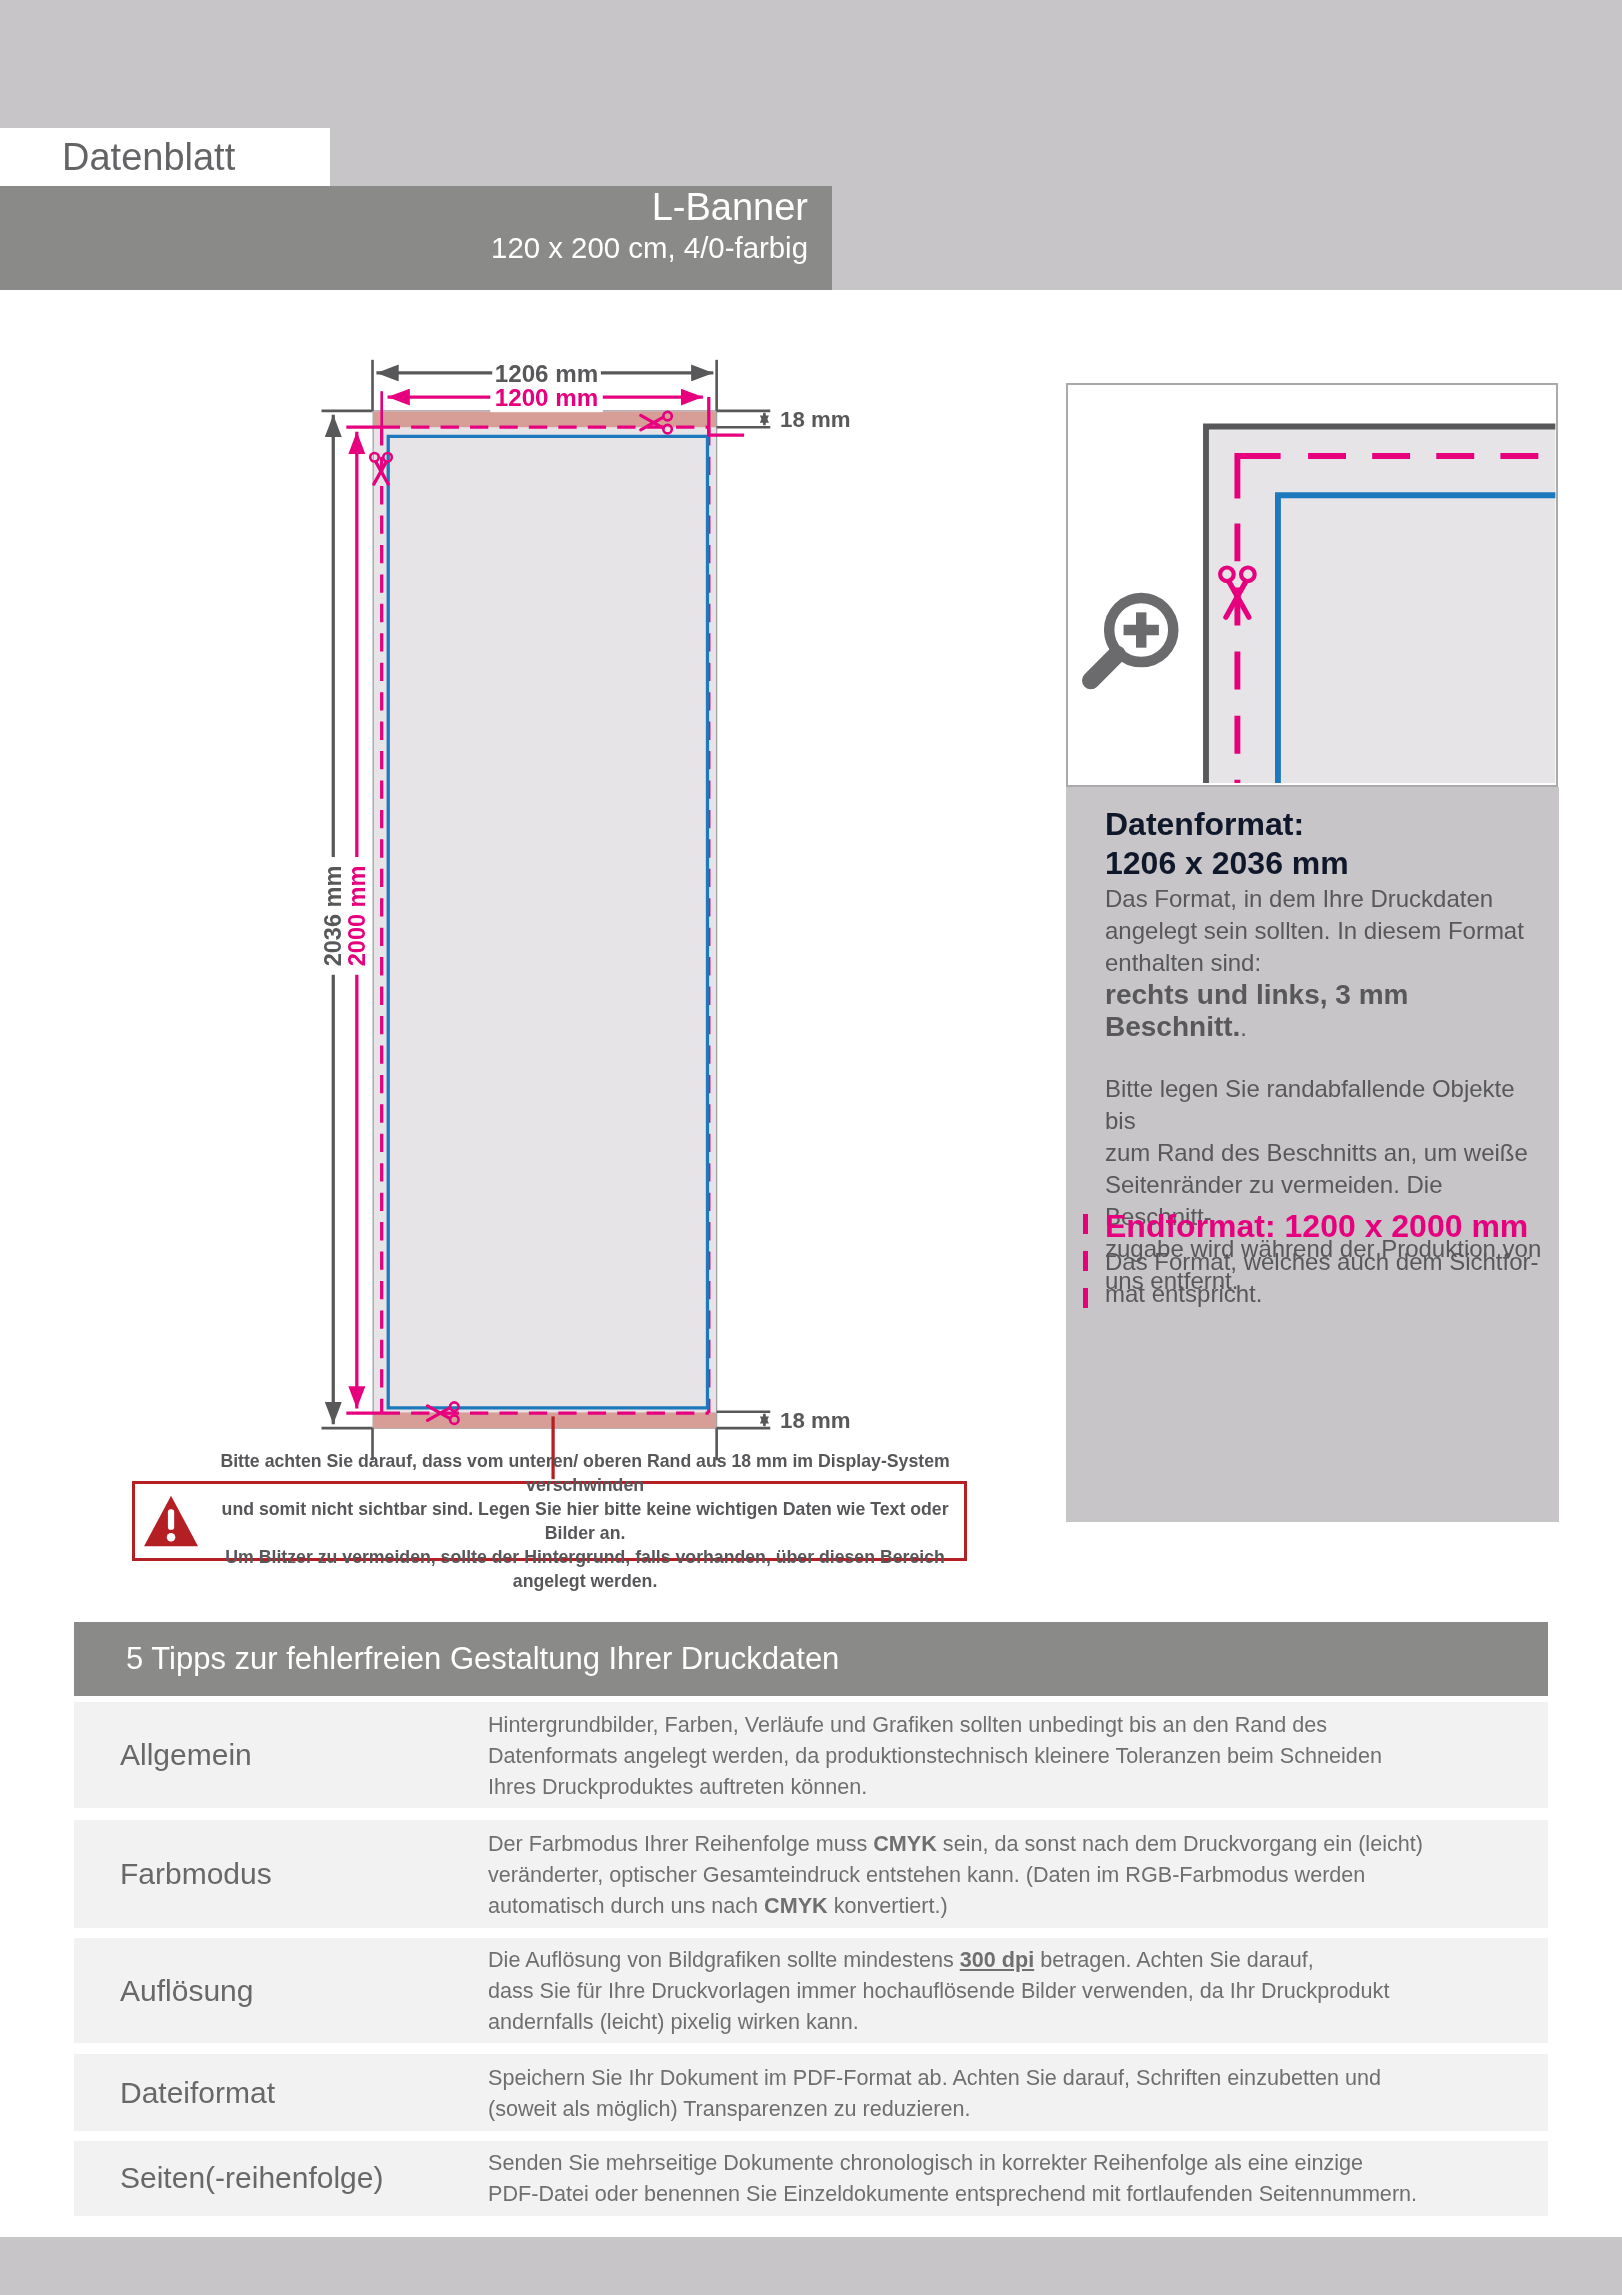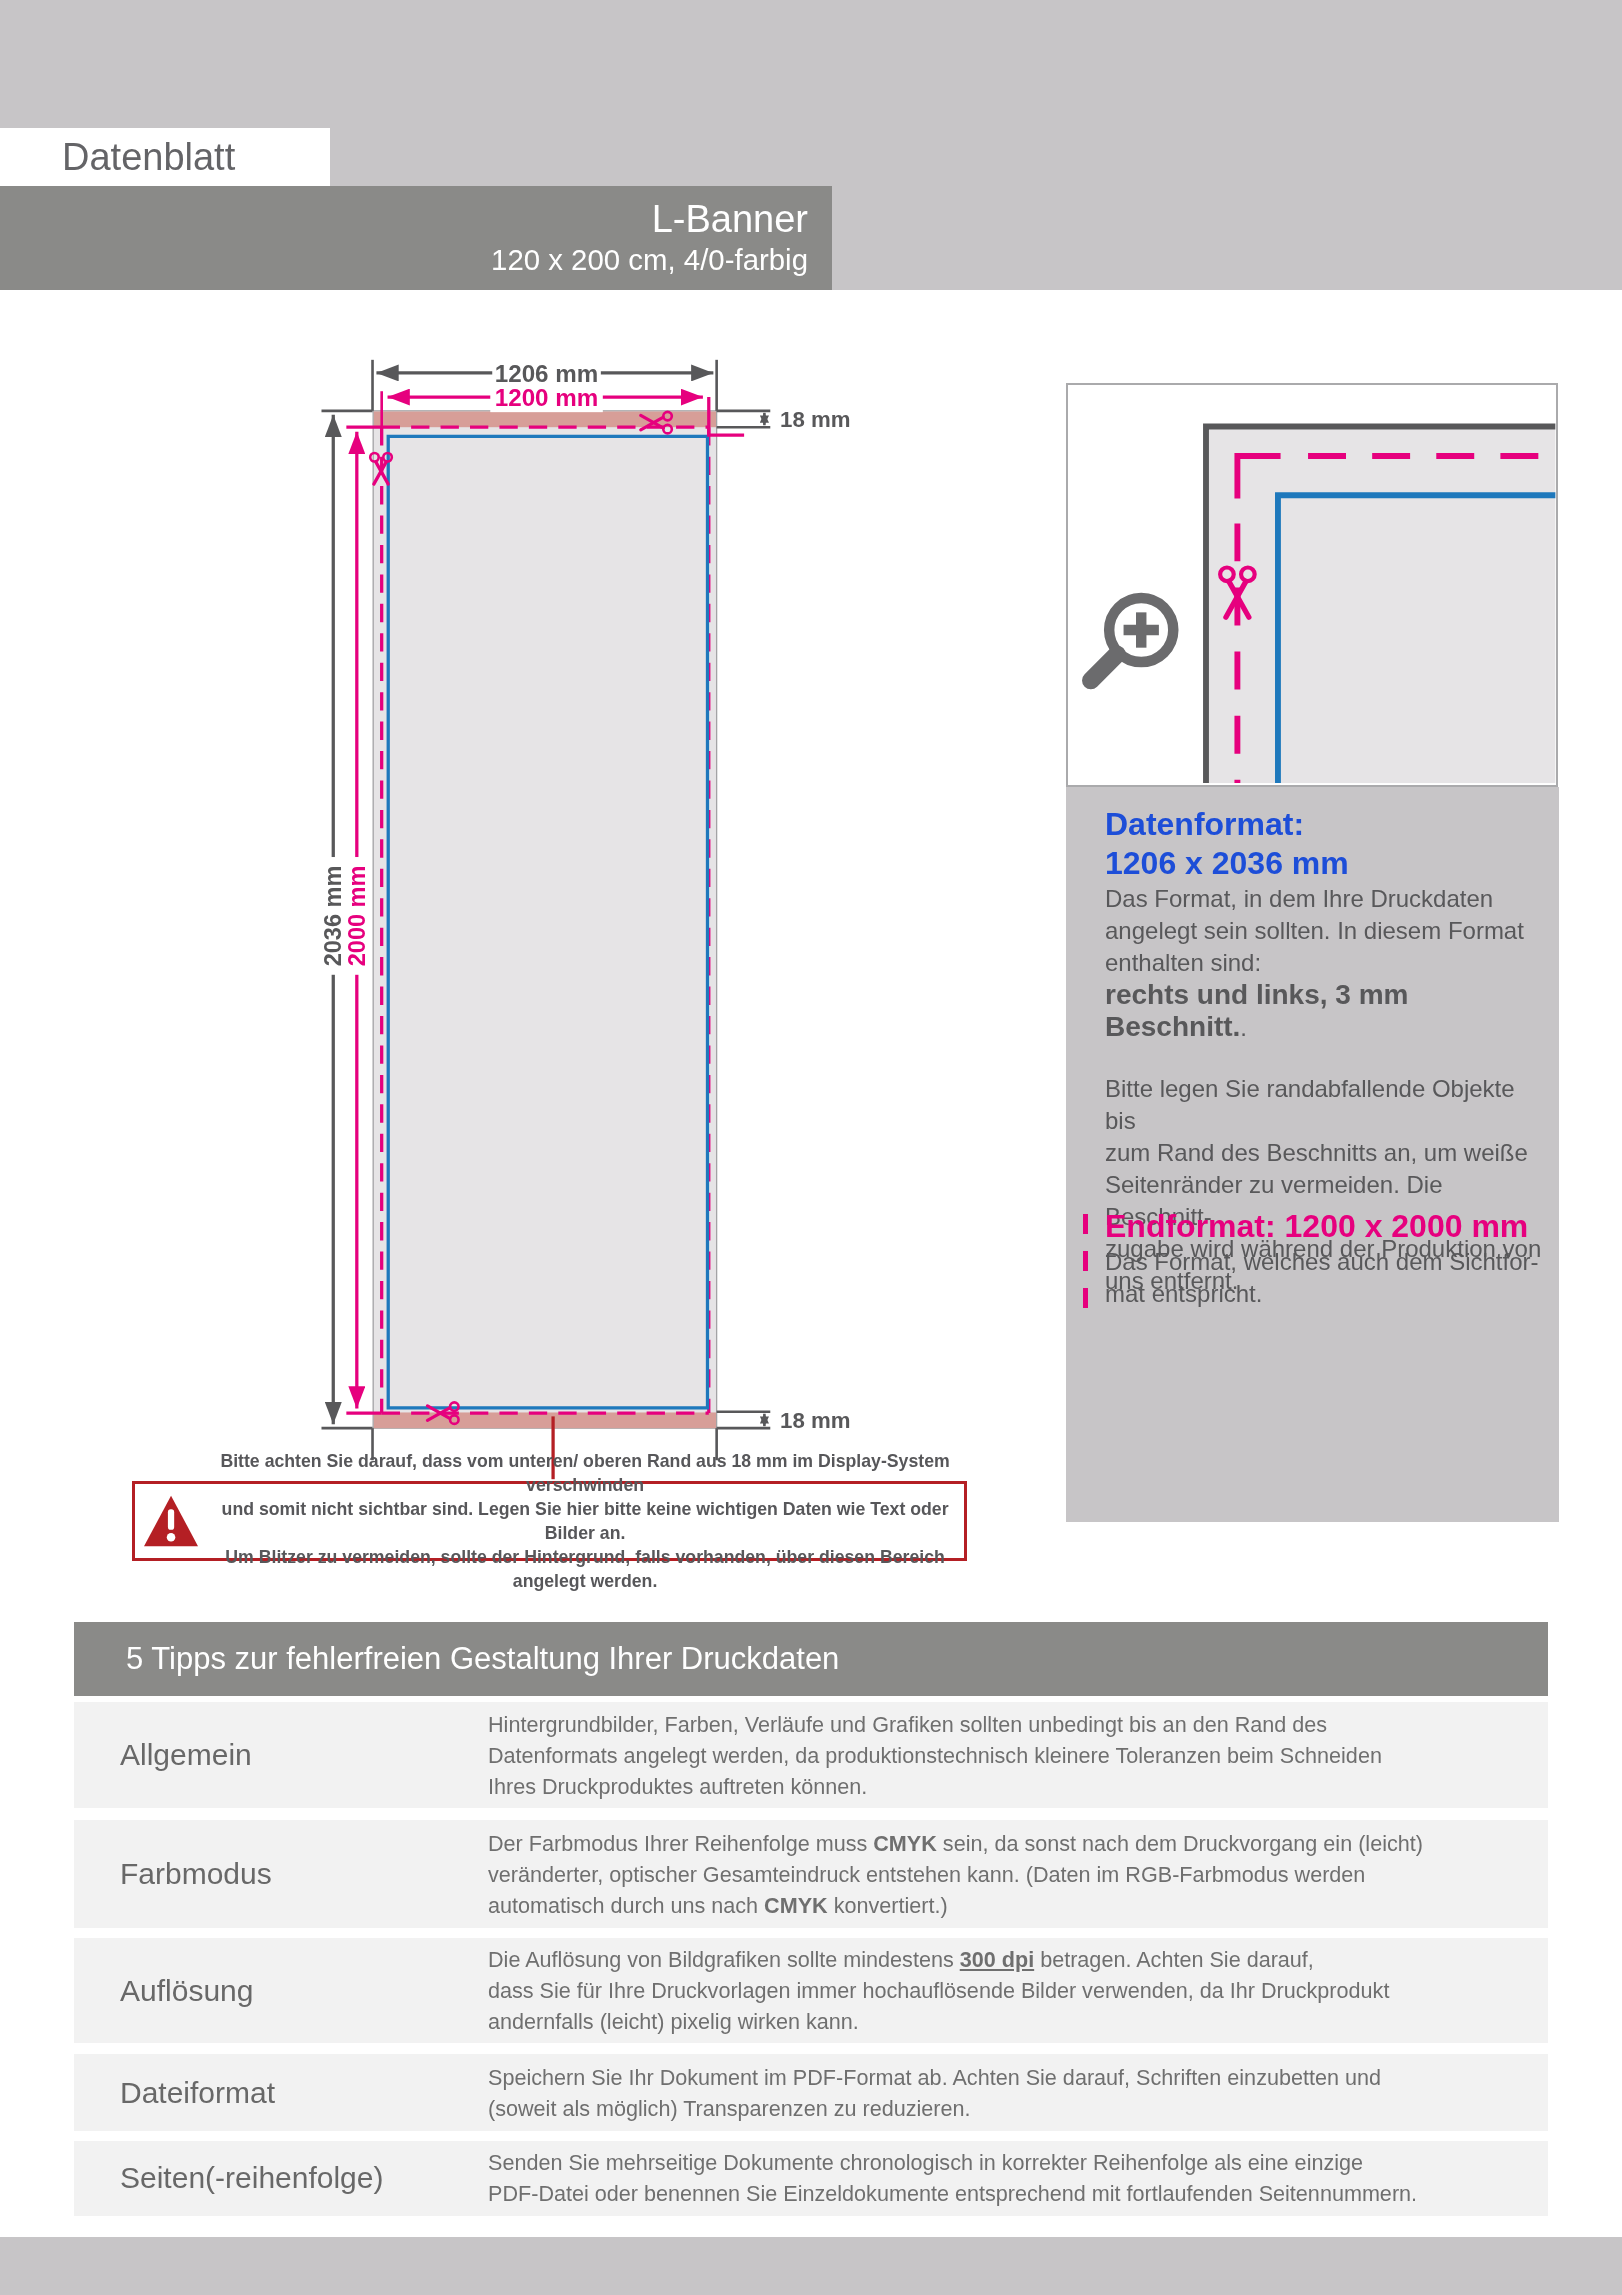--- a/index.html
+++ b/index.html
@@ -4,41 +4,41 @@
 <style>
   * { margin:0; padding:0; box-sizing:border-box; }
   html,body { width:1623px; height:2295px; }
   body { position:relative; background:#ffffff; font-family:"Liberation Sans", sans-serif; overflow:hidden; }
 
   .abs { position:absolute; }
 
   
   .top-band { left:0; top:0; width:1623px; height:290px; background:#c7c5c7; }
   .product-banner { left:0; top:186px; width:832px; height:104px; background:#8a8a88;
-    display:flex; flex-direction:column; justify-content:center; align-items:flex-end;
+    display:flex; flex-direction:column; justify-content:flex-start; align-items:flex-end;
     padding-right:24px; color:#ffffff; }
   .product-title { font-size:38px; line-height:43px; }
   .product-subtitle { font-size:29.4px; line-height:37px; }
   .datenblatt-box { left:0; top:128px; width:330px; height:58px; background:#ffffff;
     display:flex; align-items:center; padding-left:62px; }
   .datenblatt-box span { font-size:38px; color:#646467; }
 
   
   svg.overlay { position:absolute; left:0; top:0; width:1623px; height:2295px; z-index:5; }
 
   
   .magnifier-box { left:1066px; top:383px; width:492px; height:404px; background:#ffffff;
     border:2.6px solid #aaaaac; z-index:1; }
 
   
   .info-panel { left:1066px; top:787px; width:493px; height:735px; background:#c7c5c7; z-index:2; }
   .info-panel .df { position:absolute; left:39px; top:17.7px; right:11.8px; }
   .info-panel .ef { position:absolute; left:17px; top:420px; right:11.8px; }
   .info-panel .sa { position:absolute; left:17px; top:569px; right:11.8px; }
-  .ip-title { font-size:32px; line-height:39px; font-weight:bold; color:#1d4ed8; }
+  .ip-title { font-size:32px; line-height:39px; font-weight:bold; color:#0f172a; }
   .ip-body  { font-size:24px; line-height:32px; color:#58585a; white-space:pre-line; }
   .ip-bold  { font-size:28px; line-height:32px; font-weight:bold; color:#58585a; }
   .ip-gap { height:29px; }
   .ef .ip-title { color:#e6007e; }
   .sa .ip-title { color:#1e78bc; }
   .ef-marker { position:absolute; left:0; top:6.5px; width:4.6px; height:98px;
     background:repeating-linear-gradient(#e6007e 0 19.6px, rgba(0,0,0,0) 19.6px 37px); }
   .sa-marker { position:absolute; left:0; top:5.2px; bottom:3.9px; width:5.2px; background:#1e78bc; }
   .ef-content, .sa-content { margin-left:22px; }
 

